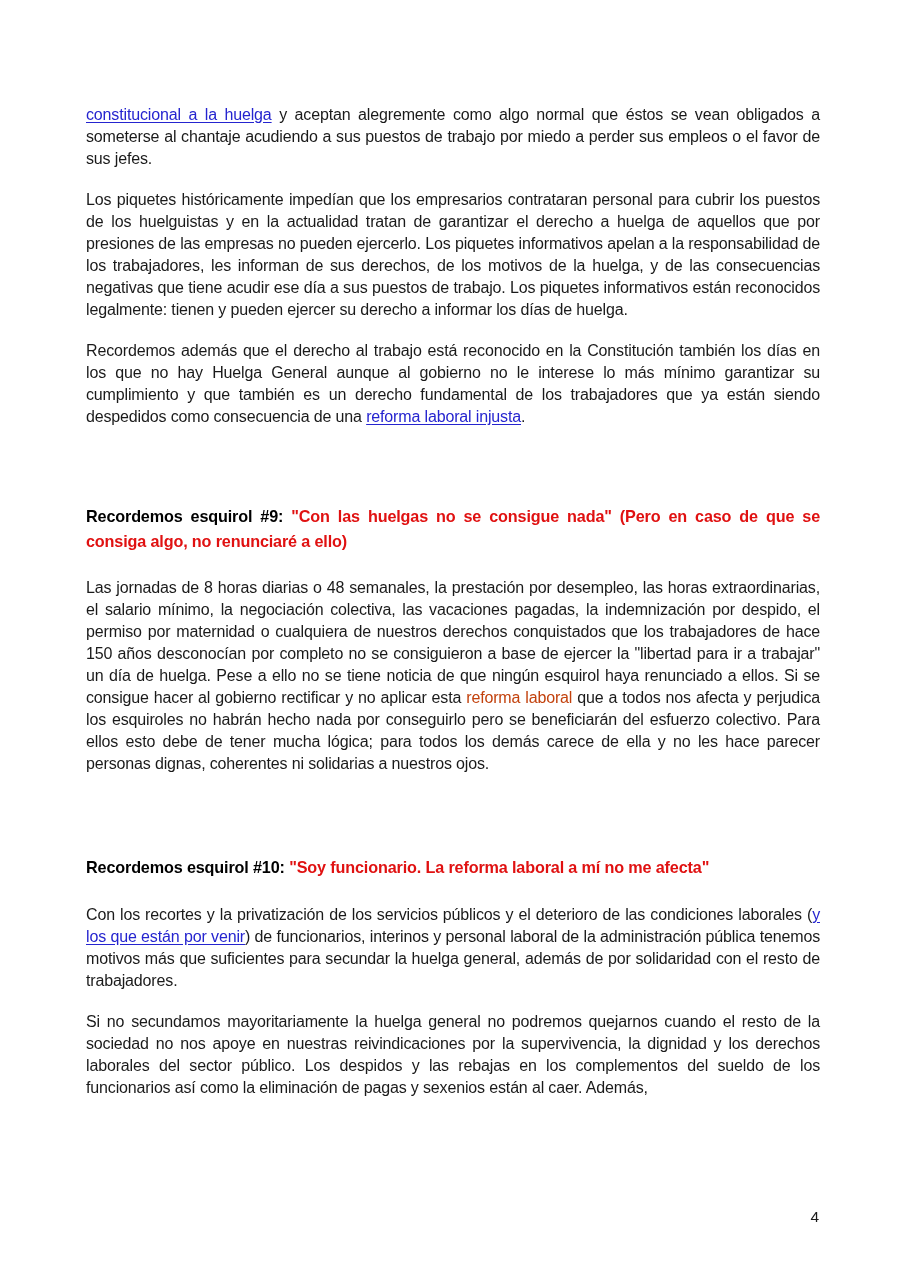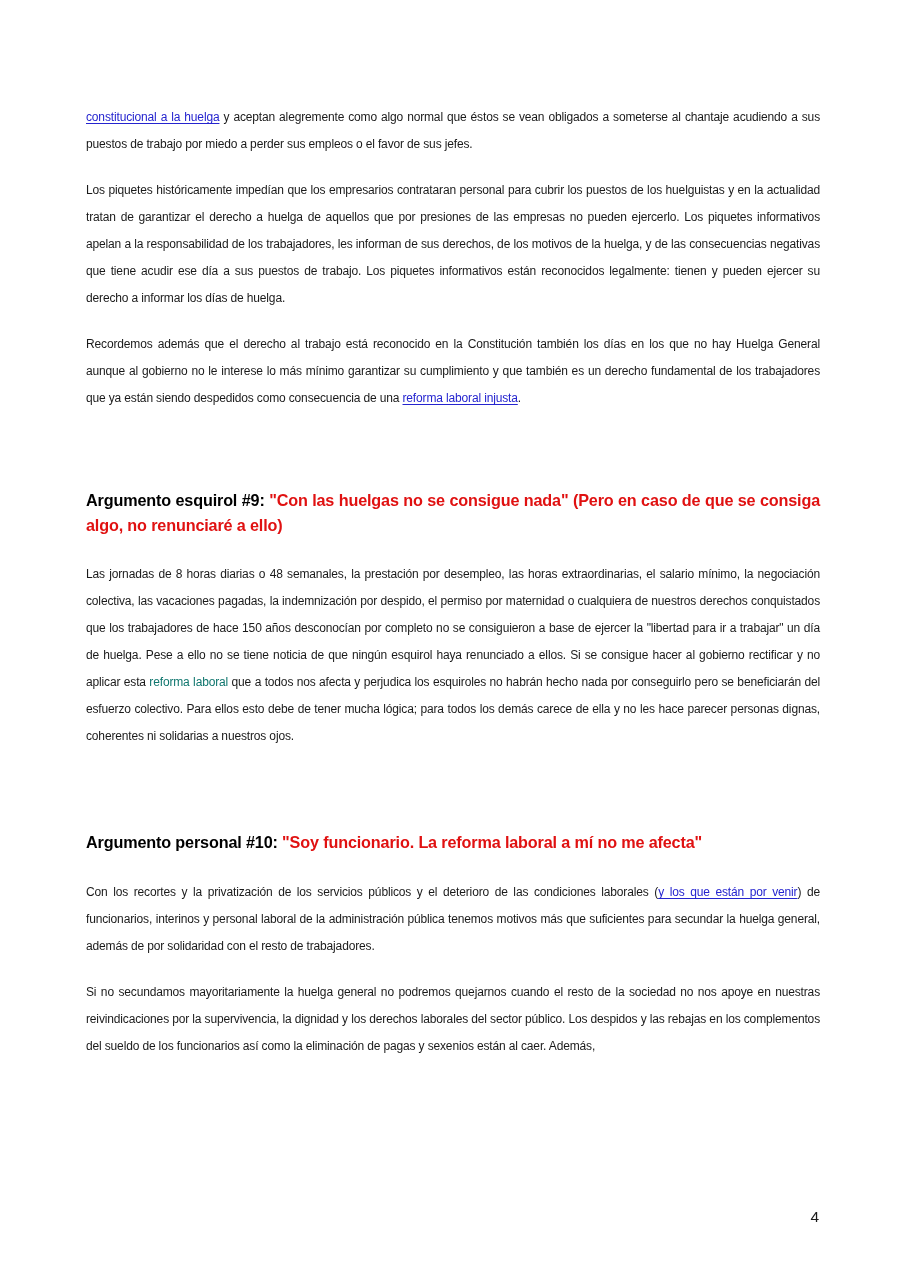--- a/index.html
+++ b/index.html
@@ -21,22 +21,22 @@
     overflow: hidden;
   }
   .content {
     position: absolute;
     left: 86px;
     top: 104px;
     width: 734px;
   }
   p.para {
     margin: 0 0 19px 0;
-    font-size: 12px;
-    line-height: 27px;
+    font-size: 16px;
+    line-height: 22px;
     text-align: justify;
     text-justify: inter-word;
     color: #1a1a1a;
     letter-spacing: -0.15px;
     hyphens: none;
   }
   p.para.last {
     margin-bottom: 8px;
   }
   .heading {
@@ -57,21 +57,21 @@
   .spacer-after-h9  { height: 22px; }
   .spacer-before-h10 { height: 61px; }
   .spacer-after-h10  { height: 24px; }
 
   a.link, .link {
     color: #2524CF;
     text-decoration: underline;
     text-underline-offset: 2px;
   }
   .link-plain {
-    color: #0f766e;
+    color: #c2410c;
     text-decoration: none;
   }
   .pagenum {
     position: absolute;
     right: 86px;
     top: 1208px;
     font-size: 15.5px;
     line-height: 18px;
     color: #1a1a1a;
     text-align: right;
@@ -85,29 +85,29 @@
 
     <p class="para"><a class="link" href="#">constitucional a la huelga</a><span> y aceptan alegremente como algo normal que éstos se vean obligados a someterse al chantaje acudiendo a sus puestos de trabajo por miedo a perder sus empleos o el favor de sus jefes.</span></p>
 
     <p class="para">Los piquetes históricamente impedían que los empresarios contrataran personal para cubrir los puestos de los huelguistas y en la actualidad tratan de garantizar el derecho a huelga de aquellos que por presiones de las empresas no pueden ejercerlo. Los piquetes informativos apelan a la responsabilidad de los trabajadores, les informan de sus derechos, de los motivos de la huelga, y de las consecuencias negativas que tiene acudir ese día a sus puestos de trabajo. Los piquetes informativos están reconocidos legalmente: tienen y pueden ejercer su derecho a informar los días de huelga.</p>
 
     <p class="para"><span>Recordemos además que el derecho al trabajo está reconocido en la Constitución también los días en los que no hay Huelga General aunque al gobierno no le interese lo más mínimo garantizar su cumplimiento y que también es un derecho fundamental de los trabajadores que ya están siendo despedidos como consecuencia de una </span><a class="link" href="#">reforma laboral injusta</a><span>.</span></p>
 
 
     <div class="spacer-before-h9"></div>
 
-    <p class="heading"><span class="label">Argumento esquirol #9: </span><span class="quote">"Con las huelgas no se consigue nada" (Pero en caso de que se consiga algo, no renunciaré a ello)</span></p>
+    <p class="heading"><span class="label">Recordemos esquirol #9: </span><span class="quote">"Con las huelgas no se consigue nada" (Pero en caso de que se consiga algo, no renunciaré a ello)</span></p>
 
     <div class="spacer-after-h9"></div>
 
     <p class="para"><span> Las jornadas de 8 horas diarias o 48 semanales, la prestación por desempleo, las horas extraordinarias, el salario mínimo, la negociación colectiva, las vacaciones pagadas, la indemnización por despido, el permiso por maternidad o cualquiera de nuestros derechos conquistados que los trabajadores de hace 150 años desconocían por completo no se consiguieron a base de ejercer la "libertad para ir a trabajar" un día de huelga. Pese a ello no se tiene noticia de que ningún esquirol haya renunciado a ellos. Si se consigue hacer al gobierno rectificar y no aplicar esta </span><a class="link-plain" href="#">reforma laboral</a><span> que a todos nos afecta y perjudica los esquiroles no habrán hecho nada por conseguirlo pero se beneficiarán del esfuerzo colectivo. Para ellos esto debe de tener mucha lógica; para todos los demás carece de ella y no les hace parecer personas dignas, coherentes ni solidarias a nuestros ojos.</span></p>
 
     <div class="spacer-before-h10"></div>
 
-    <p class="heading"><span class="label">Argumento personal #10: </span><span class="quote">"Soy funcionario. La reforma laboral a mí no me afecta"</span></p>
+    <p class="heading"><span class="label">Recordemos esquirol #10: </span><span class="quote">"Soy funcionario. La reforma laboral a mí no me afecta"</span></p>
 
     <div class="spacer-after-h10"></div>
 
     <p class="para"><span>Con los recortes y la privatización de los servicios públicos y el deterioro de las condiciones laborales (</span><a class="link" href="#">y los que están por venir</a><span>) de funcionarios, interinos y personal laboral de la administración pública tenemos motivos más que suficientes para secundar la huelga general, además de por solidaridad con el resto de trabajadores.</span></p>
 
     <p class="para last">Si no secundamos mayoritariamente la huelga general no podremos quejarnos cuando el resto de la sociedad no nos apoye en nuestras reivindicaciones por la supervivencia, la dignidad y los derechos laborales del sector público. Los despidos y las rebajas en los complementos del sueldo de los funcionarios así como la eliminación de pagas y sexenios están al caer. Además,</p>
 
   </div>
 
   <div class="pagenum">4</div>

